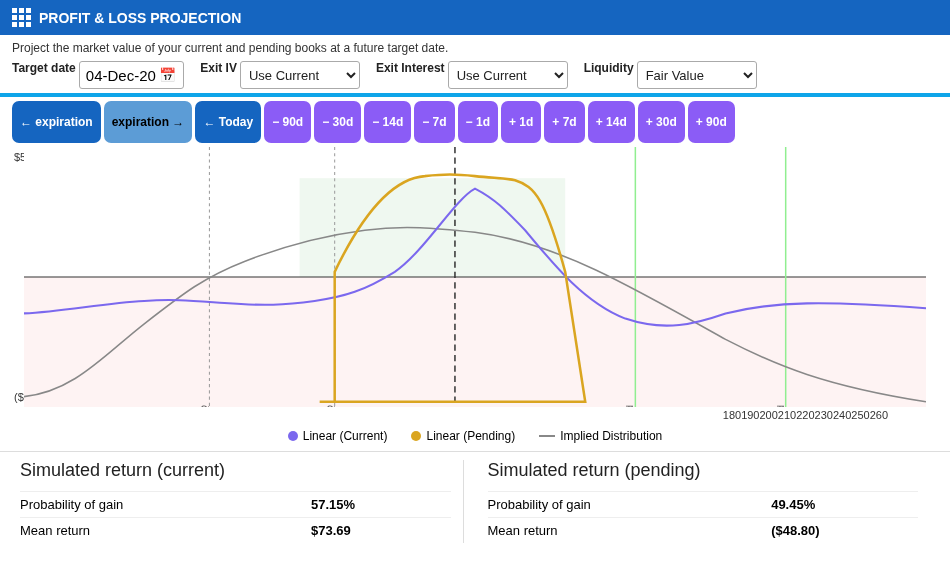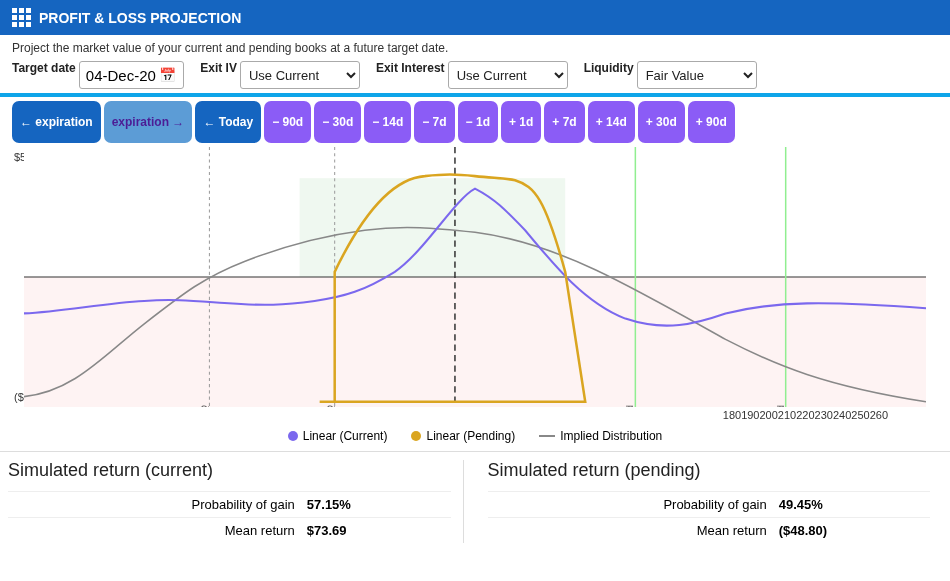--- a/index.html
+++ b/index.html
@@ -93,21 +93,21 @@
     }
     .nav-btn {
       padding: 14px 8px;
       border: none;
       border-radius: 7px;
       font-size: 12px;
       cursor: pointer;
       font-weight: bold;
     }
     .nav-btn.primary { background: #1565C0; color: #fff; }
-    .nav-btn.secondary { background: #5c9cd6; color: #4c1d95; }
+    .nav-btn.secondary { background: #5c9cd6; color: #000000; }
     .nav-btn.dark { background: #8b5cf6; color: #fff; }
 
     .chart-area {
       position: relative;
       margin: 0 12px;
       height: 260px;
     }
 
     .legend {
       display: flex;
@@ -125,21 +125,21 @@
       width: 10px; height: 10px;
       border-radius: 50%;
     }
     .legend-line {
       width: 16px; height: 2px;
     }
 
     .bottom-section {
       display: flex;
       gap: 0;
-      padding: 8px 8px;
+      padding: 8px 20px;
       border-top: 1px solid #ddd;
       margin-top: 4px;
     }
     .sim-panel {
       flex: 1;
       padding: 0 12px 0 0;
     }
     .sim-panel + .sim-panel {
       padding-left: 24px;
       border-left: 1px solid #ddd;
@@ -151,21 +151,20 @@
       margin-bottom: 10px;
     }
     .sim-table {
       width: 100%;
       border-collapse: collapse;
     }
     .sim-table td {
       padding: 5px 0;
       font-size: 13px;
       border-top: 1px solid #eee;
-      text-align: right;
     }
     .sim-table td:last-child {
       font-weight: bold;
       text-align: left;
       padding-left: 12px;
     }
 
     
     .chart-svg {
       width: 100%;

